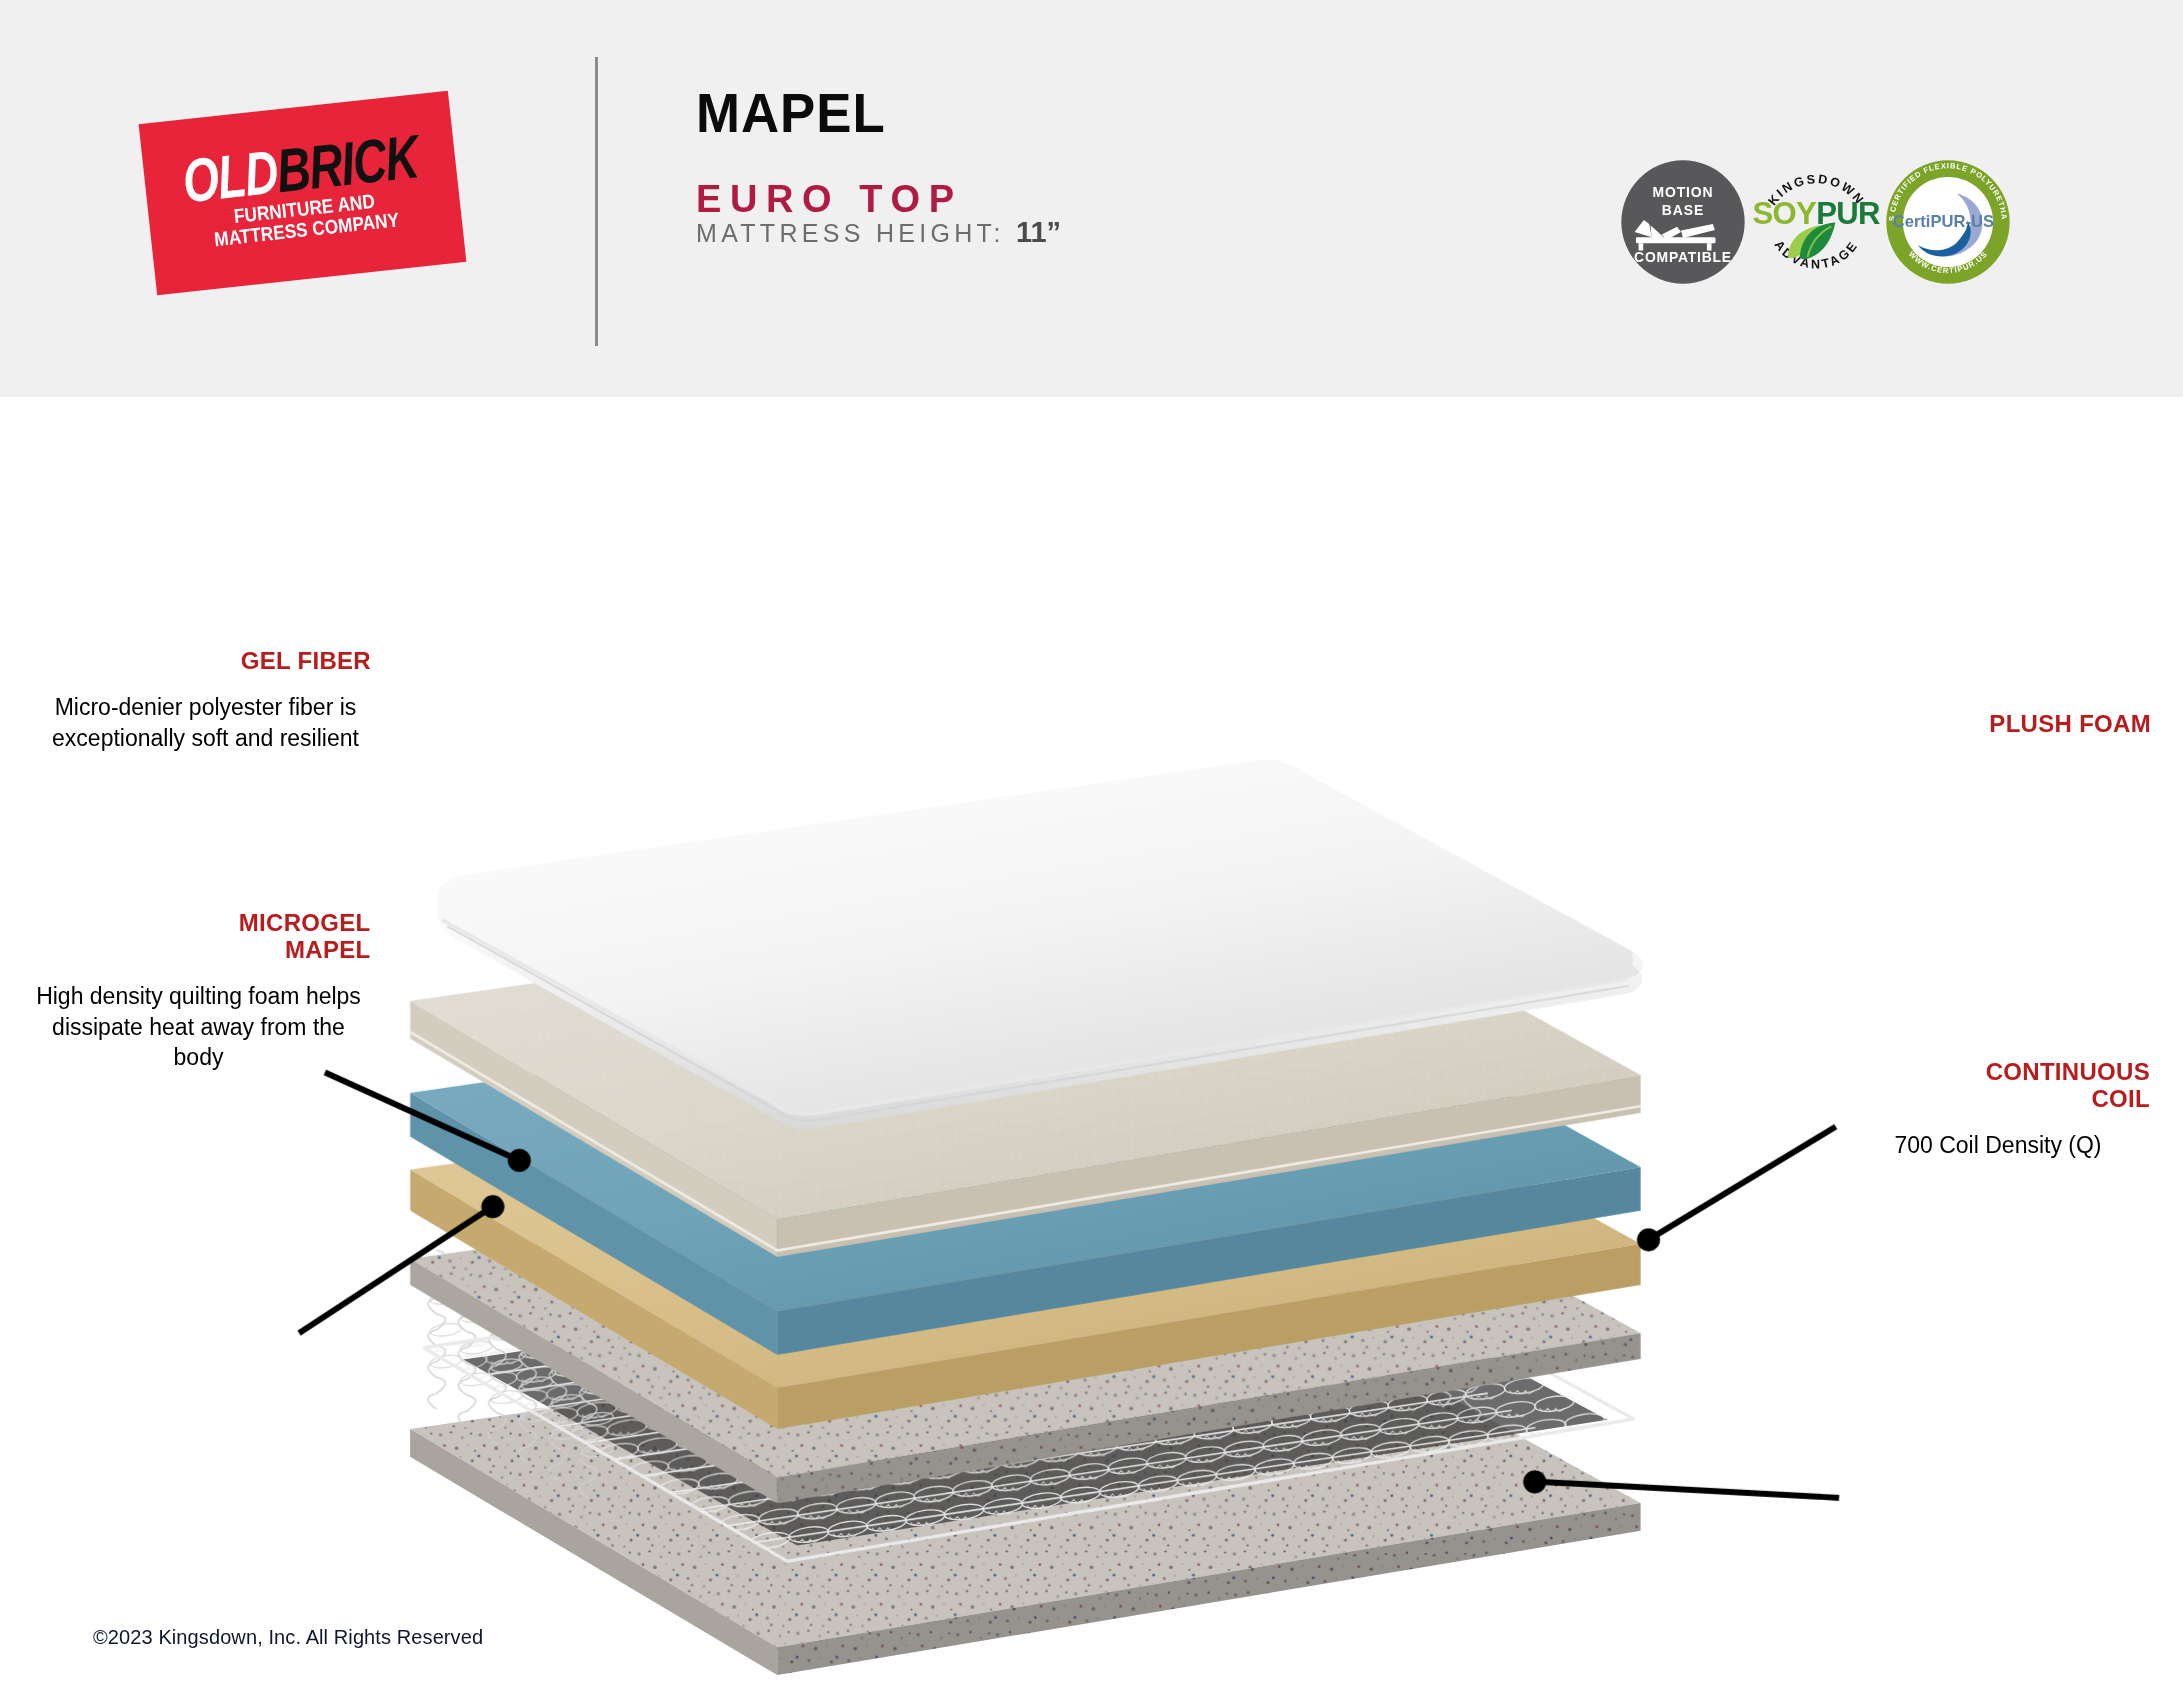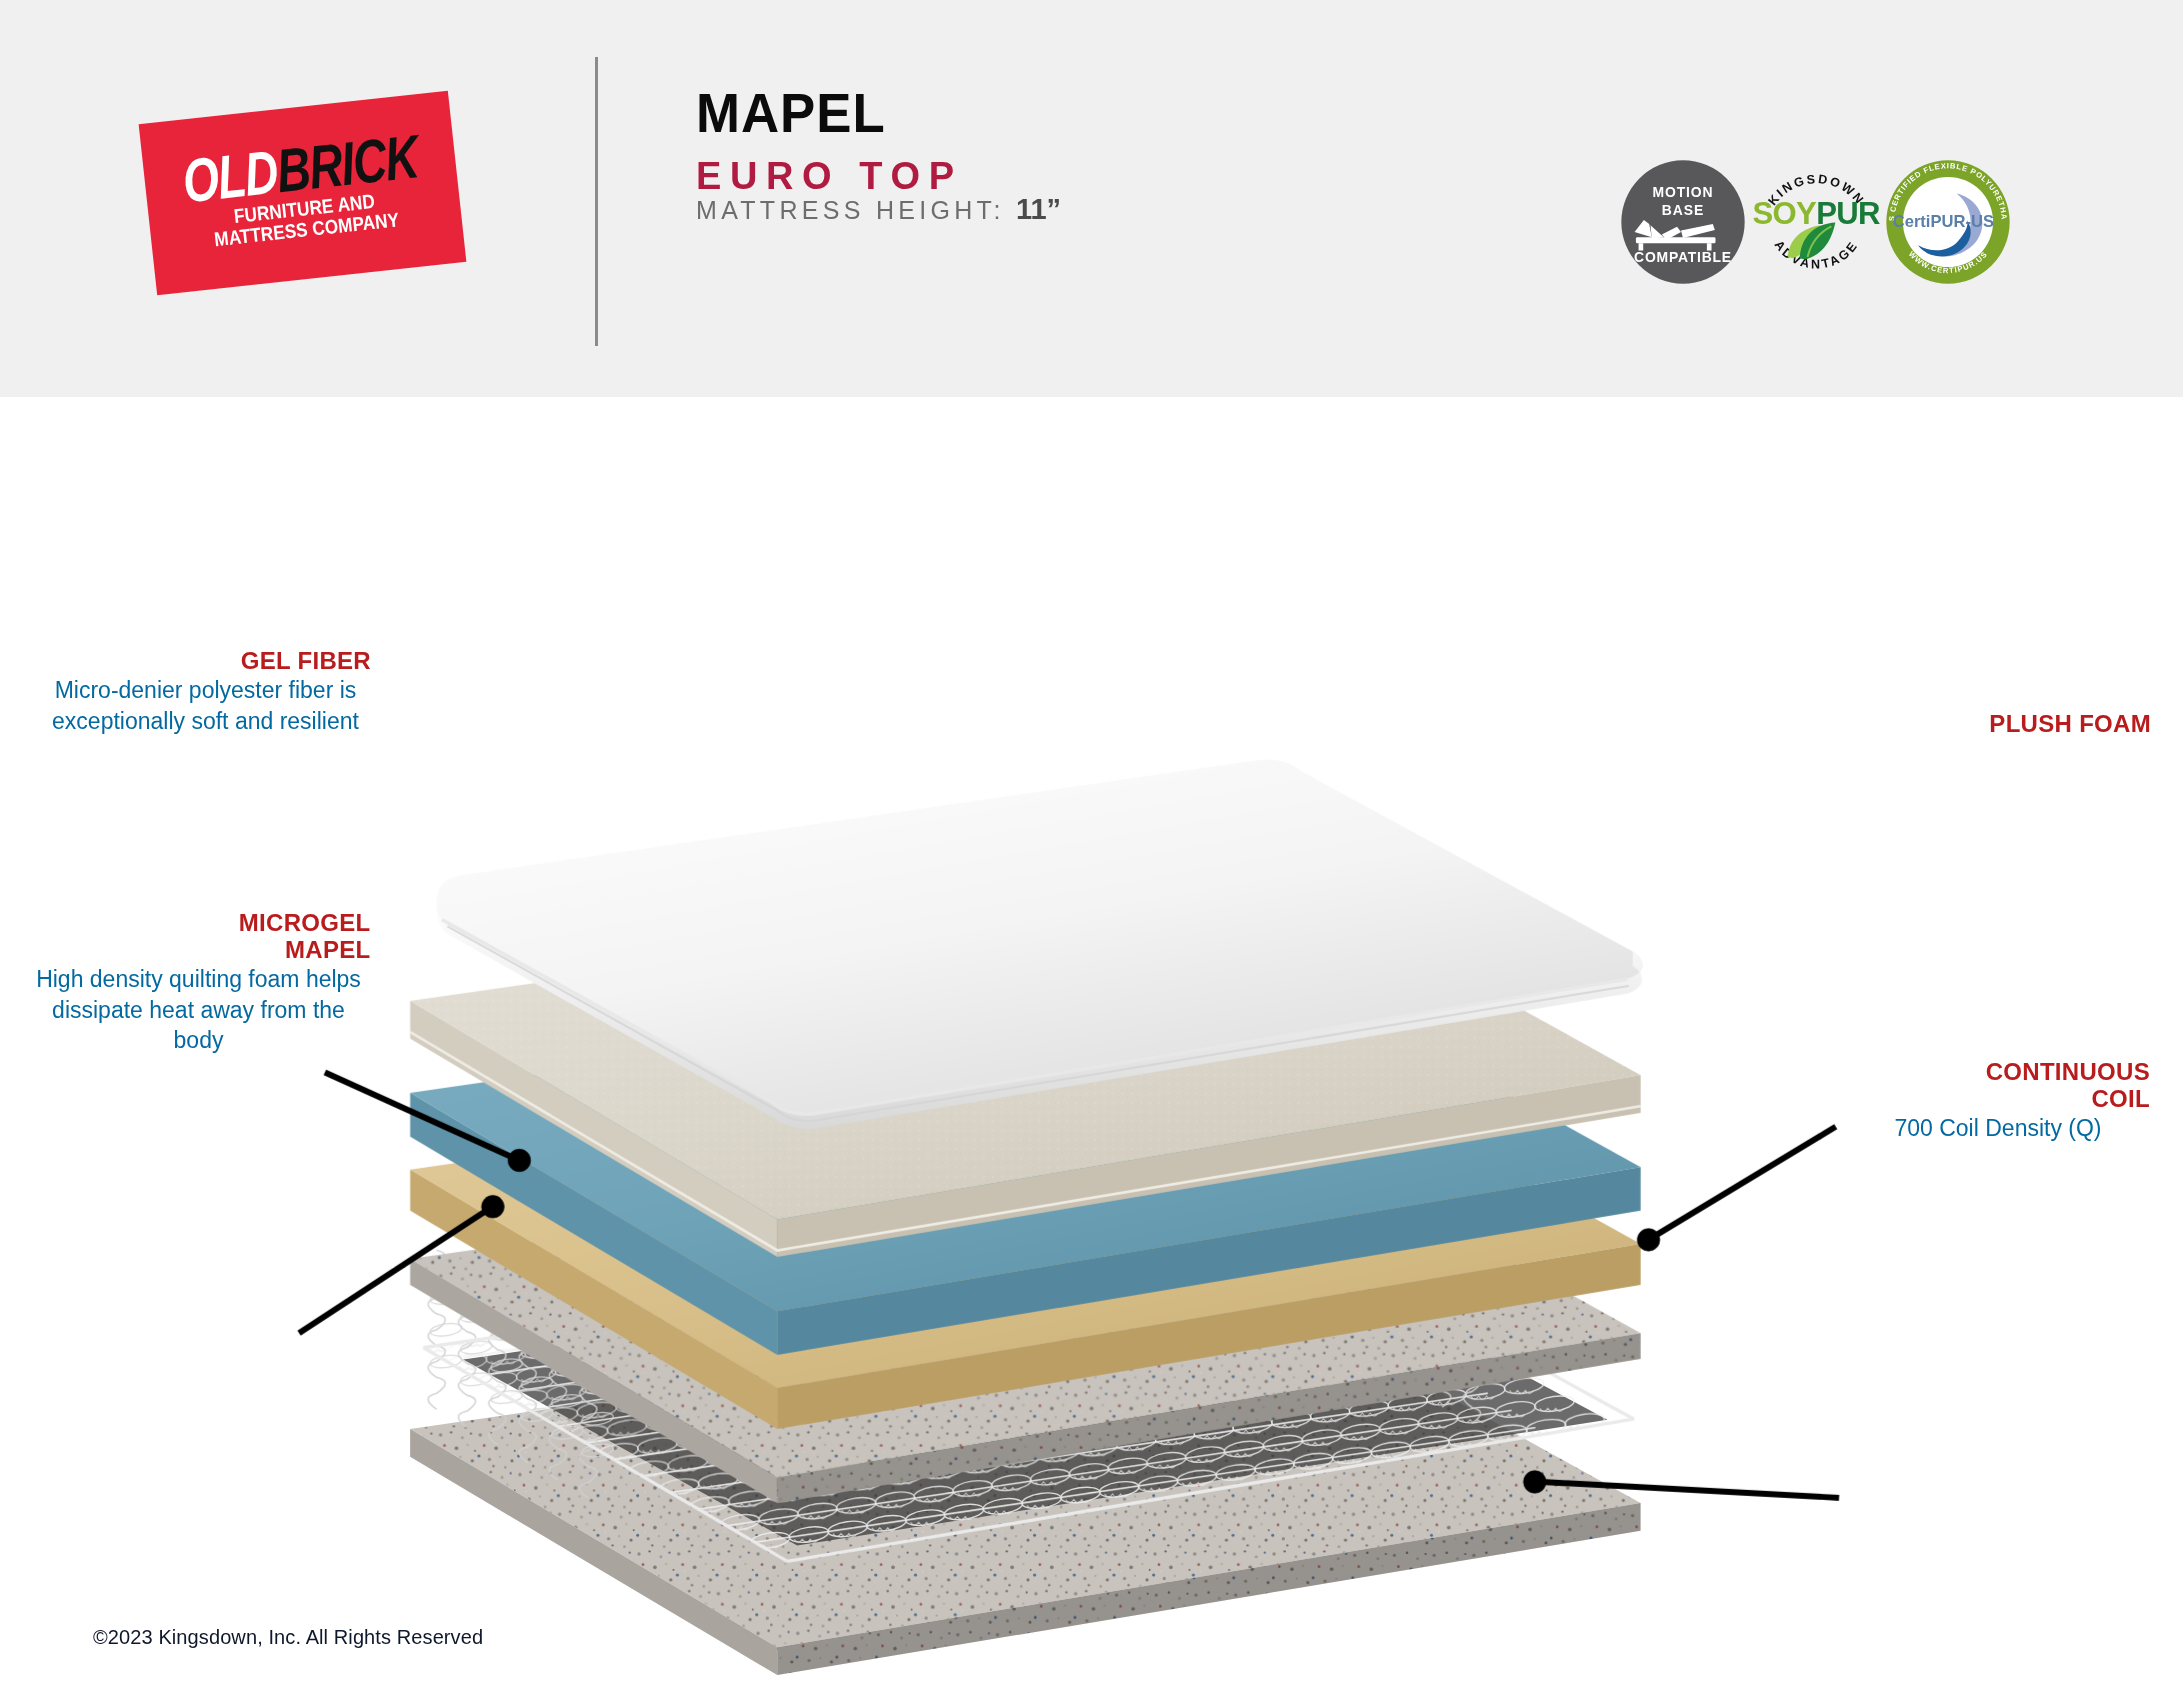--- a/index.html
+++ b/index.html
@@ -42,21 +42,21 @@
     position:absolute; left:595px; top:57px; width:2.6px; height:289px;
     background:#8b8b8b;
   }
 
   #title-block{ position:absolute; left:696px; top:86px; width:860px; }
   #product-name{
     font-size:55px; font-weight:900; color:#0b0b0b; letter-spacing:1px;
     line-height:1; transform:scaleX(0.96); transform-origin:left center;
   }
   #product-type{
-    margin-top:16px; font-size:38px; font-weight:700; color:#b01c41;
+    margin-top:39px; font-size:38px; font-weight:700; color:#b01c41;
     letter-spacing:8.6px; line-height:1;
   }
   #height-line{
     font-size:25px; font-weight:400; color:#6d6d6d;
     letter-spacing:4.3px; line-height:1;
   }
   #height-line .val{ font-weight:900; color:#4b4b4b; font-size:29px; letter-spacing:0px; }
 
   
   #badges{ position:absolute; left:1620px; top:159px; width:397px; height:126px; }
@@ -68,21 +68,21 @@
   
   #diagram{ position:absolute; left:0; top:397px; width:2183px; height:1290px; }
 
   
   .label{ position:absolute; }
   .label .ttl{
     font-weight:900; font-size:24px; color:#b91c1c; letter-spacing:0.3px;
     line-height:1.12; text-align:right;
   }
   .label .desc{
-    font-weight:400; font-size:23px; color:#0369a1;
+    margin-top:17px; font-weight:400; font-size:23px; color:#000000;
     line-height:1.34; text-align:center;
   }
   #lbl-gel-fiber{ left:40px; top:648px; width:331px; }
   #lbl-microgel{ left:26.5px; top:910px; width:344px; }
   #lbl-plush{ left:1847px; top:711px; width:304px; }
   #lbl-coil{ left:1846px; top:1059px; width:304px; }
 
   
   #footer-copy{
     position:absolute; left:93px; top:1626px;

